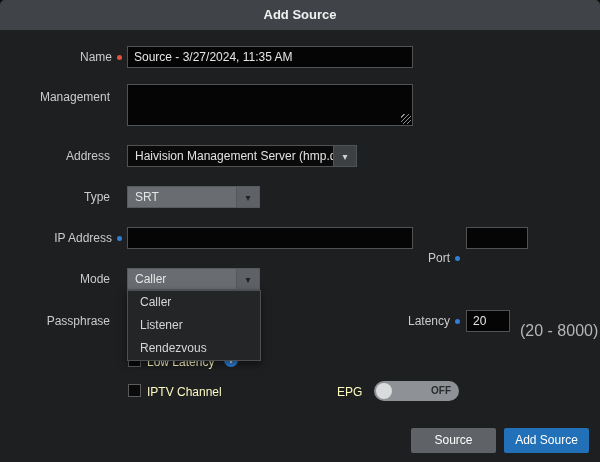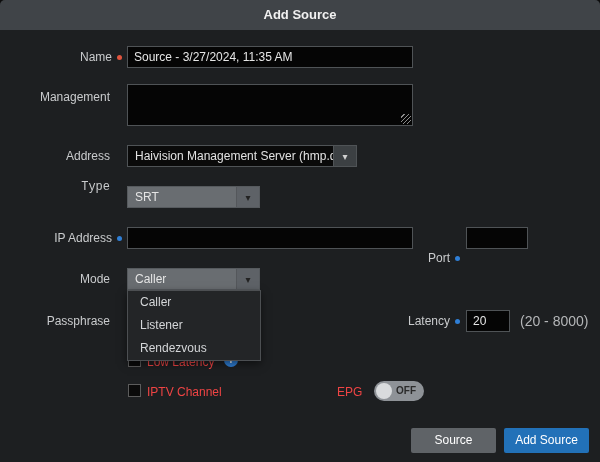--- a/index.html
+++ b/index.html
@@ -22,32 +22,32 @@
   .select-dark .val{color:#e2e2e2;}
   .select-dark .arrow{background:#3c4043;border-left:1px solid #4f5356;color:#d0d0d0;}
   .select-gray{background:#696d71;border:1px solid #565a5e;}
   .select-gray .val{color:#e5e5e5;}
   .select-gray .arrow{background:#5e6267;border-left:1px solid #54575b;color:#222;}
   .menu{position:absolute;left:127px;top:290px;width:134px;background:#232527;border:1px solid #4c4f52;
         box-sizing:border-box;z-index:10;box-shadow:0 3px 8px rgba(0,0,0,.5);}
   .menu .opt{height:23px;line-height:23px;padding-left:12px;color:#d4d6d8;font-size:12px;cursor:pointer;}
   .chk{position:absolute;width:13px;height:13px;background:#0a0a0a;border:1px solid #5c5c5c;
        box-sizing:border-box;cursor:pointer;}
-  .chklbl{position:absolute;color:#ef4444;font-size:12px;line-height:14px;white-space:nowrap;}
+  .chklbl{position:absolute;color:#fef9c3;font-size:12px;line-height:14px;white-space:nowrap;}
   .info{position:absolute;width:14px;height:14px;border-radius:50%;background:#2f7fd6;color:#fff;
         font-size:10px;font-weight:bold;text-align:center;line-height:14px;cursor:pointer;}
   .toggle{position:absolute;width:50px;height:20px;border-radius:10px;background:#8e9297;cursor:pointer;}
   .toggle .knob{position:absolute;left:2px;top:2px;width:16px;height:16px;border-radius:50%;background:#d9dbdd;}
   .toggle .state{position:absolute;right:8px;top:0;height:20px;line-height:20px;font-size:10px;
         font-weight:bold;color:#2b2b2b;}
   .btn{position:absolute;height:25px;line-height:25px;text-align:center;font-size:12px;color:#fff;
        border:none;border-radius:2px;cursor:pointer;padding:0;}
   .btn-gray{background:#5f6367;}
   .btn-blue{background:#2271b8;}
-  .hint{position:absolute;color:#b4b6b8;font-size:14px;line-height:22px;white-space:nowrap;}
+  .hint{position:absolute;color:#b4b6b8;font-size:16px;line-height:22px;white-space:nowrap;margin-top:10px;}
 </style>
 </head>
 <body>
 
 <div class="dialog">
 
   <div class="header">Add Source</div>
 
   <div class="lbl" style="left:0;width:122px;top:46px;">
     <span>Name</span><span class="dot dot-red"></span>
@@ -57,21 +57,21 @@
   <div class="lbl" style="left:0;width:110px;top:86px;">Management</div>
   <textarea class="txt" style="left: 127px; top: 84px; width: 286px; height: 42px;"></textarea>
   <div class="resize-handle" style="left:401px;top:114px;"></div>
 
   <div class="lbl" style="left:0;width:110px;top:145px;">Address</div>
   <div class="select select-dark" style="left:127px;top:145px;width:230px;">
     <span class="val">Haivision Management Server (hmp.demo.haivis...</span>
     <span class="arrow">▾</span>
   </div>
 
-  <div class="lbl" style="left:0;width:110px;top:176px;font-family:Liberation Mono, monospace;">Type</div>
+  <div class="lbl" style="left:0;width:110px;top:186px;">Type</div>
   <div class="select select-gray" style="left:127px;top:186px;width:133px;">
     <span class="val">SRT</span>
     <span class="arrow">▾</span>
   </div>
 
   <div class="lbl" style="left:0;width:122px;top:227px;">
     <span>IP Address</span><span class="dot dot-blue"></span>
   </div>
   <input class="txt" style="left: 127px; top: 227px; width: 286px;" type="text" value="">
   <div class="lbl" style="left:394px;top:227px;width:66px;margin-top:20px;">
@@ -93,21 +93,21 @@
   <input class="txt" style="left: 466px; top: 310px; width: 44px;" type="text" value="20">
   <div class="hint" style="left:520px;top:310px;">(20 - 8000)</div>
 
   <div class="chk" style="left:128px;top:354px;"></div>
   <div class="chklbl" style="left:147px;top:355px;">Low Latency</div>
   <div class="info" style="left:224px;top:353px;">i</div>
 
   <div class="chk" style="left:128px;top:384px;"></div>
   <div class="chklbl" style="left:147px;top:385px;">IPTV Channel</div>
   <div class="chklbl" style="left:337px;top:385px;">EPG</div>
-  <div class="toggle" style="left:374px;top:381px;">
+  <div class="toggle" style="left:374px;top:381px;padding-left:35px;">
     <span class="knob"></span>
     <span class="state">OFF</span>
   </div>
 
   <div class="menu">
     <div class="opt">Caller</div>
     <div class="opt">Listener</div>
     <div class="opt">Rendezvous</div>
   </div>
 

